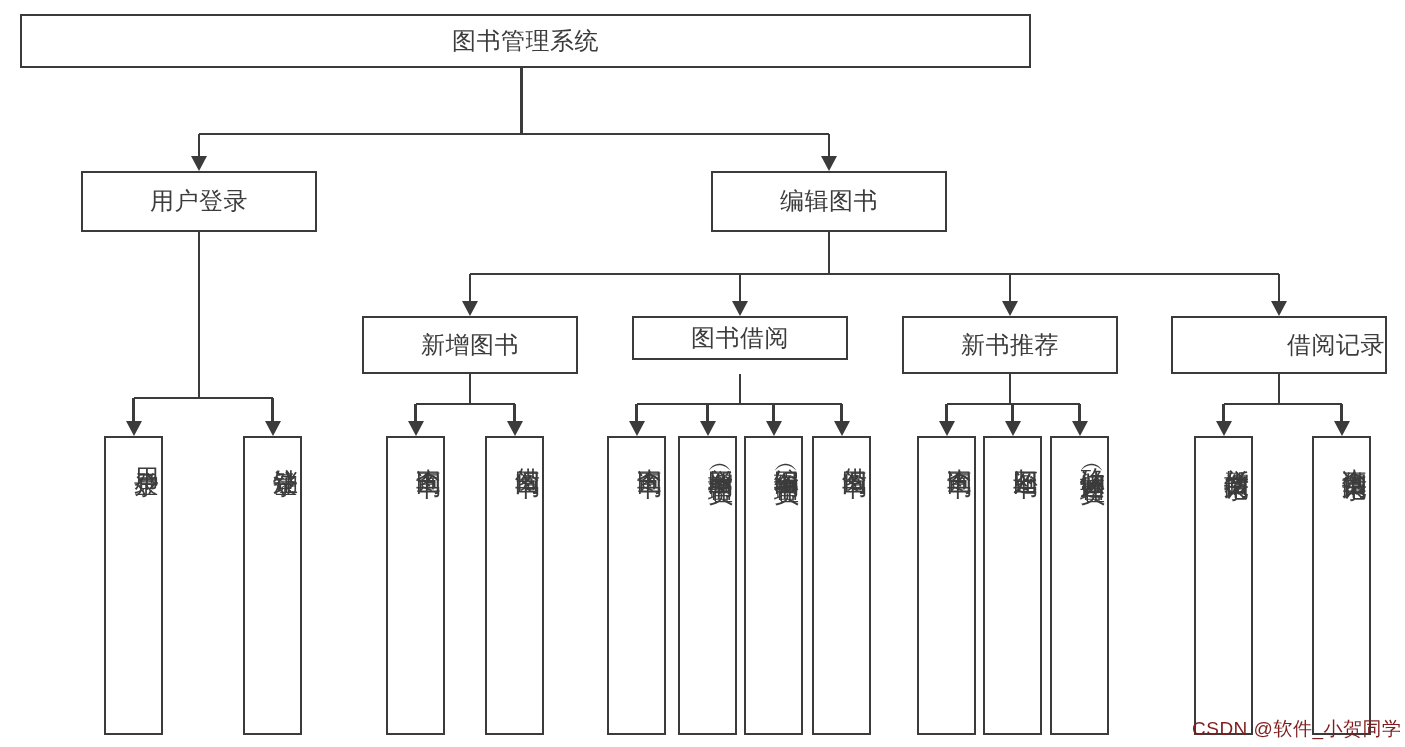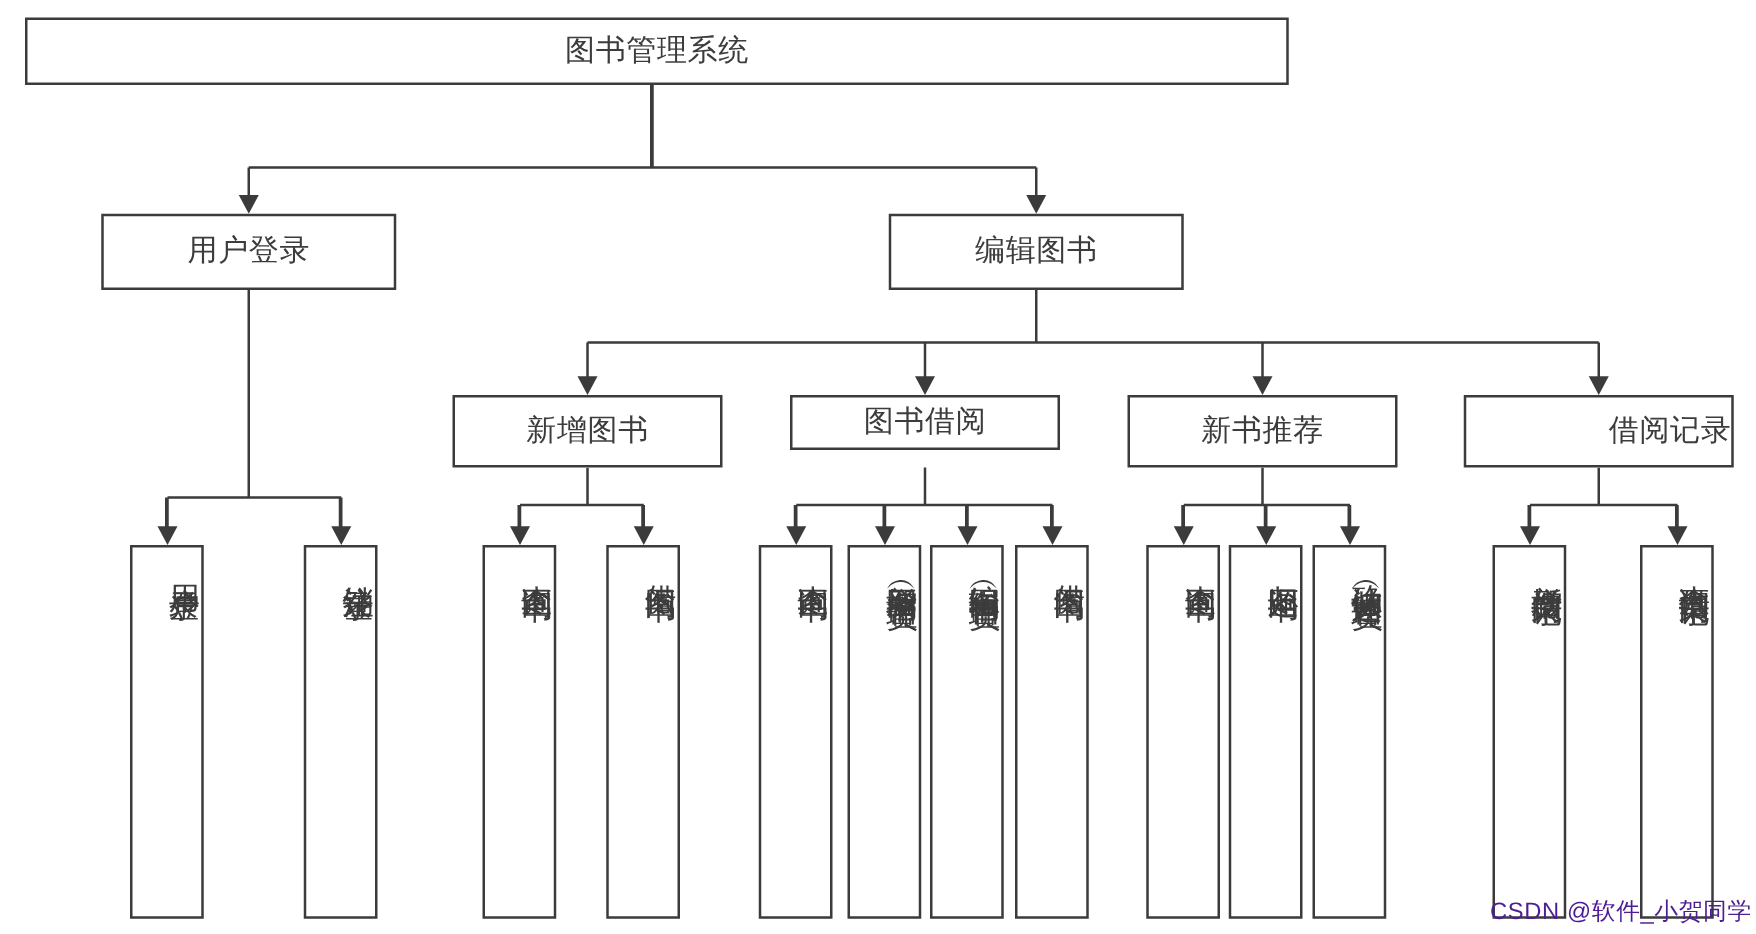--- a/index.html
+++ b/index.html
@@ -63,21 +63,21 @@
     position:absolute;
     width:0;height:0;
     border-left:8px solid transparent;
     border-right:8px solid transparent;
     border-top:15px solid #3b3b3b;
   }
   
   .watermark{
     position:absolute;
     font-size:19px;
-    color:#4c1d95;
+    color:#7f1d1d;
     white-space:nowrap;
     pointer-events:none;
     letter-spacing:0.5px;
   }
 </style>
 </head>
 <body>
 
 <div id="canvas">
   <div id="connectors">

